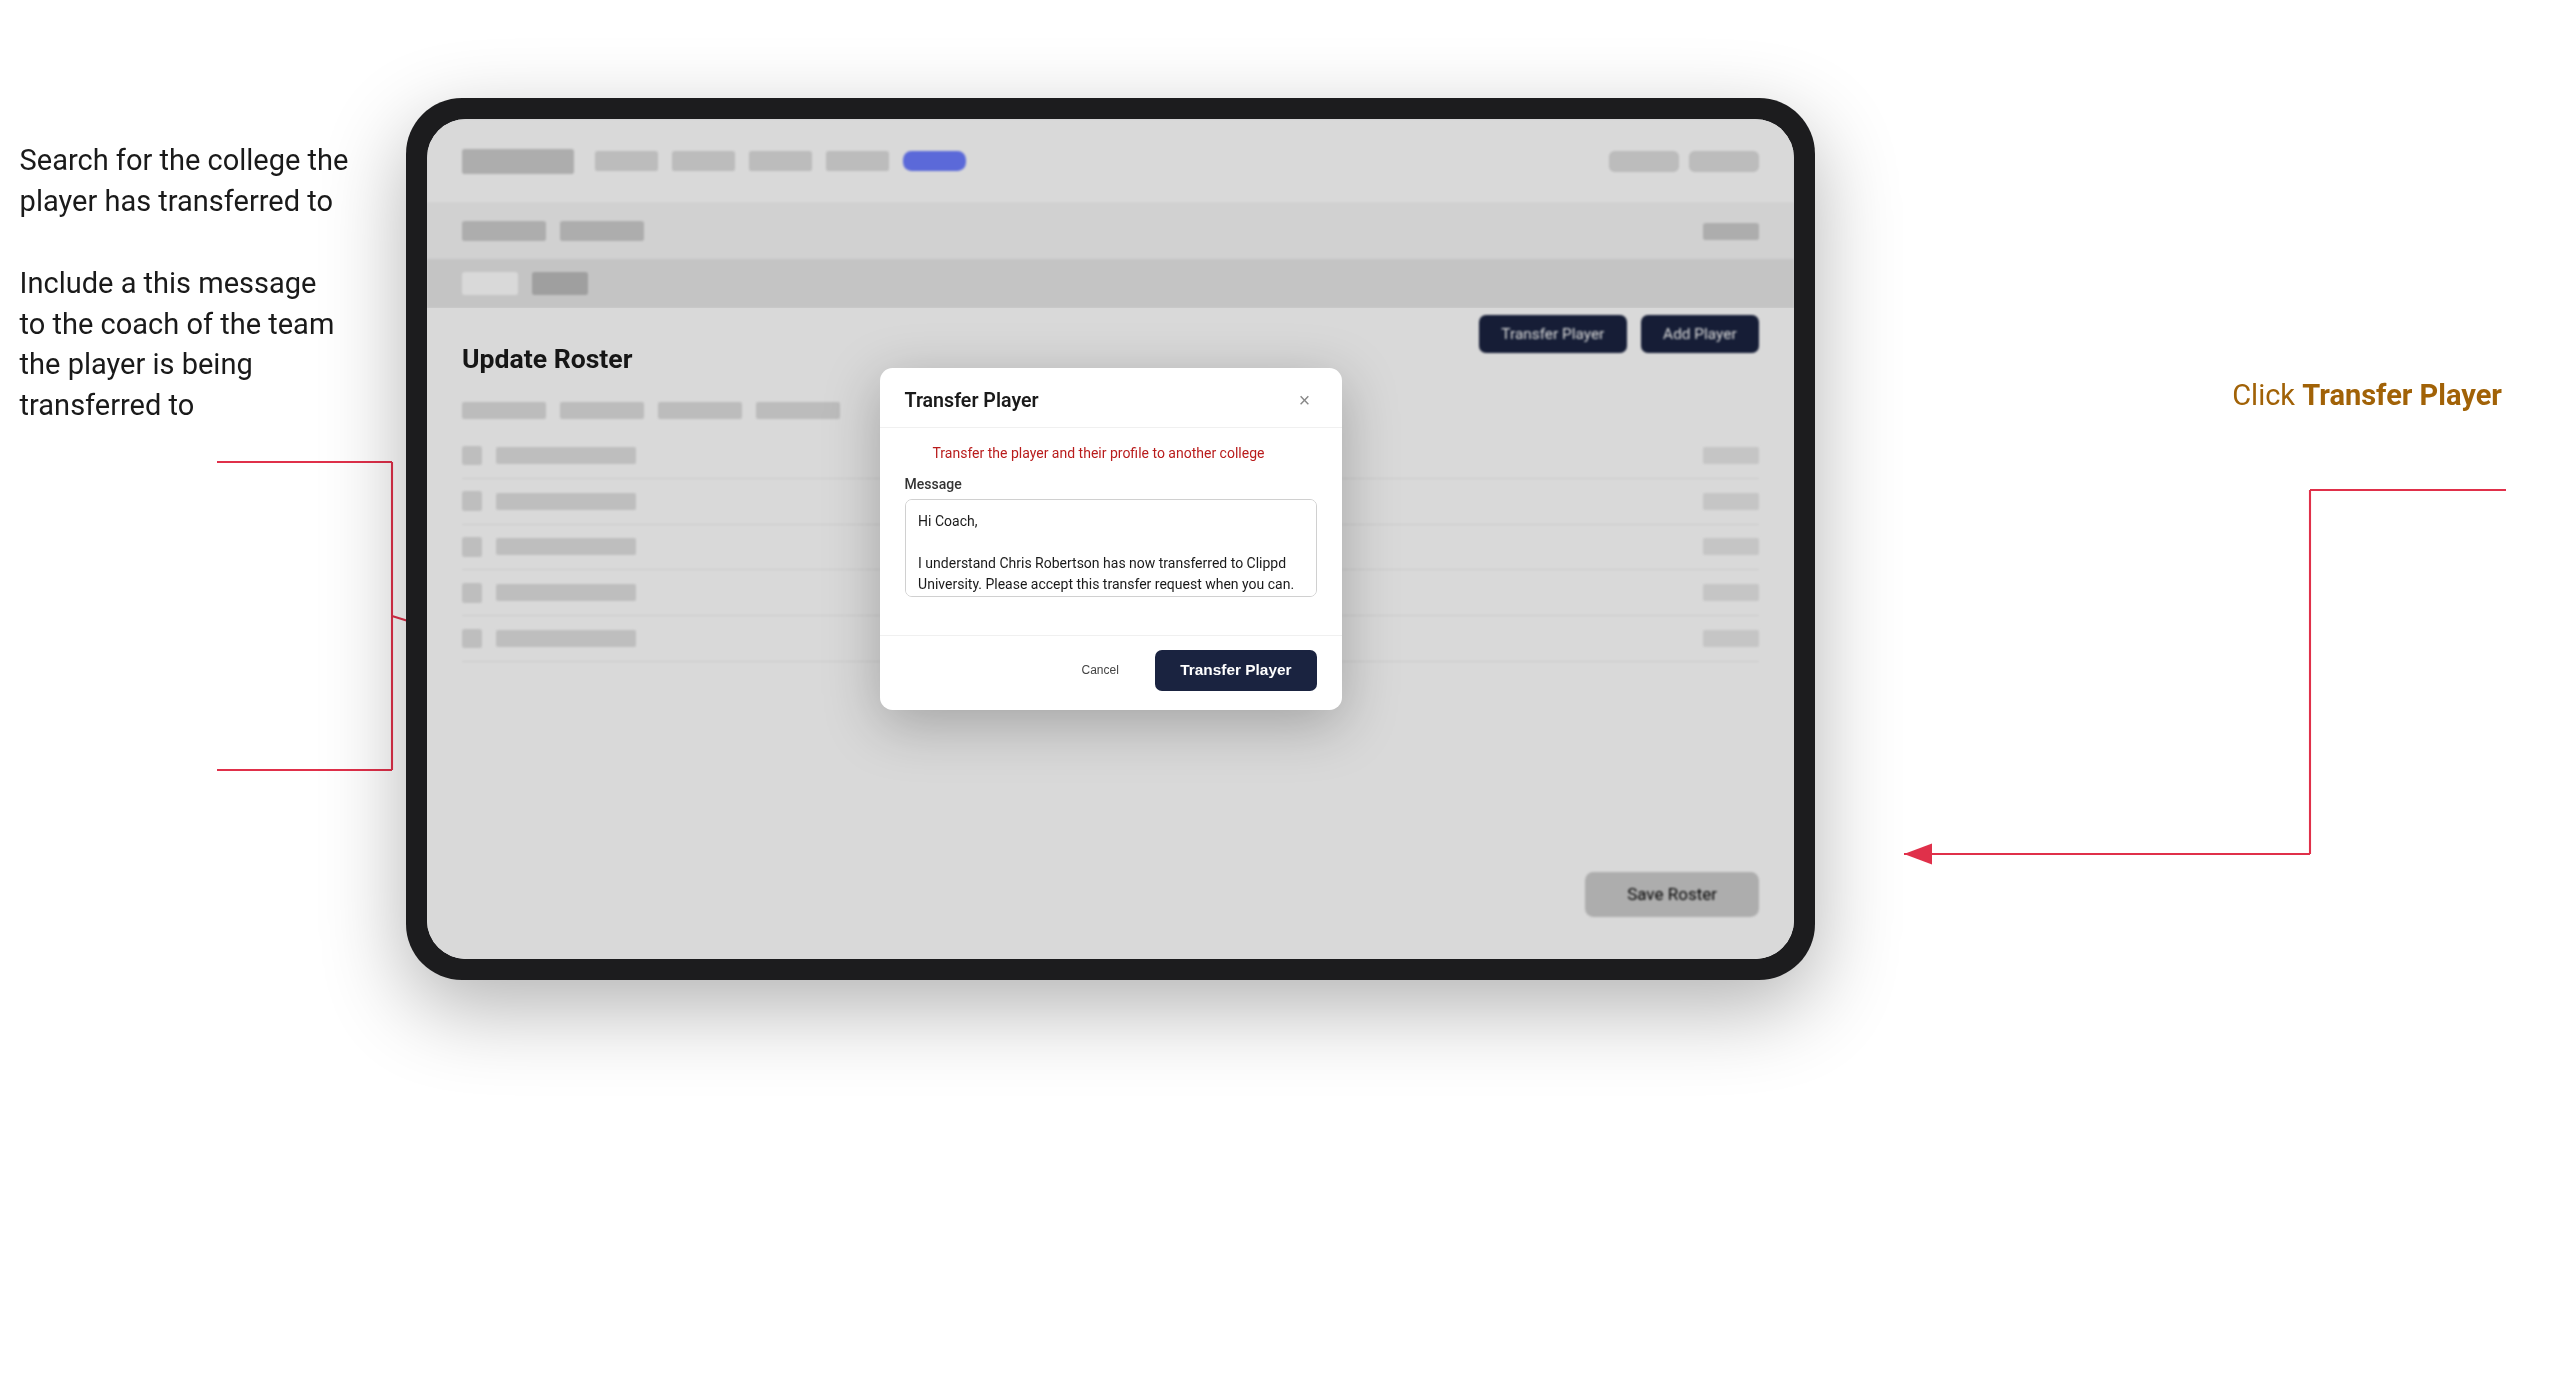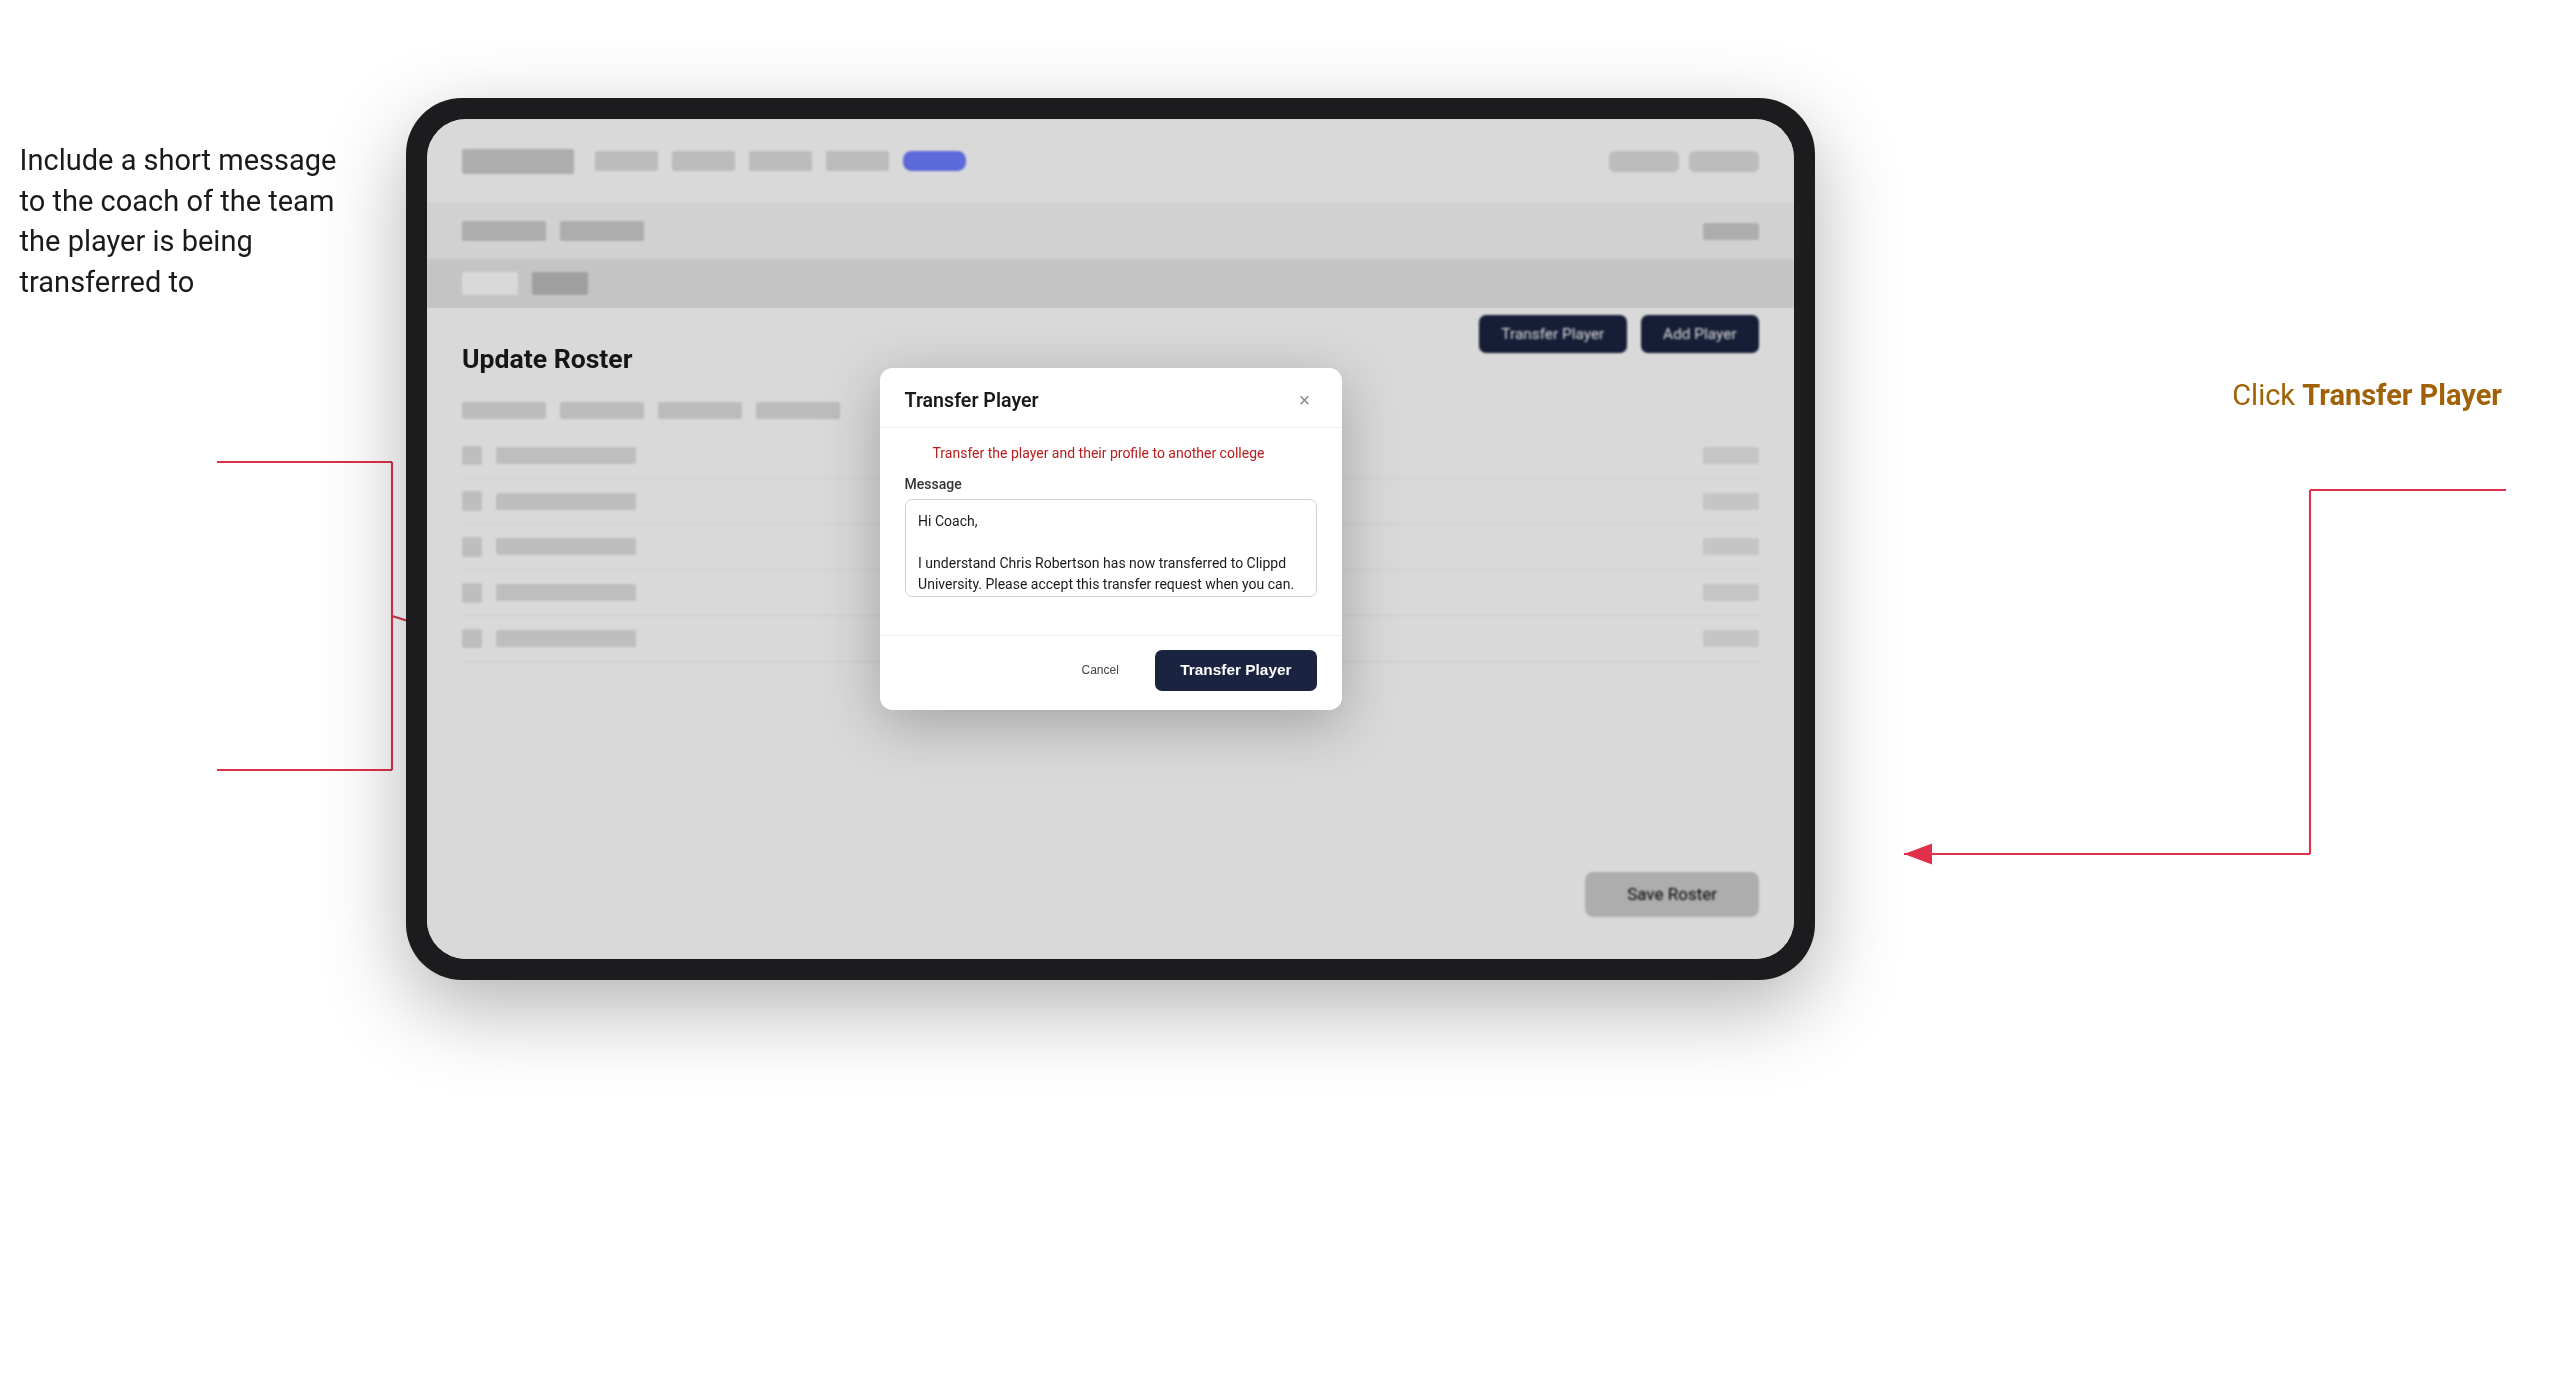--- a/index.html
+++ b/index.html
@@ -386,21 +386,25 @@
   <polygon points="1140,1060 1100,1040 1115,1075" fill="#e0304a"></polygon>
 
   <line x1="3300" y1="1220" x2="2720" y2="1220" stroke="#e0304a" stroke-width="3"></line>
   <polygon points="2720,1220 2760,1205 2760,1235" fill="#e0304a"></polygon>
   <line x1="3300" y1="1220" x2="3300" y2="700" stroke="#e0304a" stroke-width="3"></line>
   <line x1="3300" y1="700" x2="3580" y2="700" stroke="#e0304a" stroke-width="3"></line>
 </svg>
 
 <div class="annotation-left">
   <div class="annotation-text">
-    <span>Include a short message</span><br>
+    <span>Search for the college the</span><br>
+    <span>player has transferred to</span>
+  </div>
+  <div class="annotation-text">
+    <span>Include a this message</span><br>
     <span>to the coach of the team</span><br>
     <span>the player is being</span><br>
     <span>transferred to</span>
   </div>
 </div>
 
 <div class="annotation-right">
   <span>Click </span><strong>Transfer Player</strong>
 </div>
 

